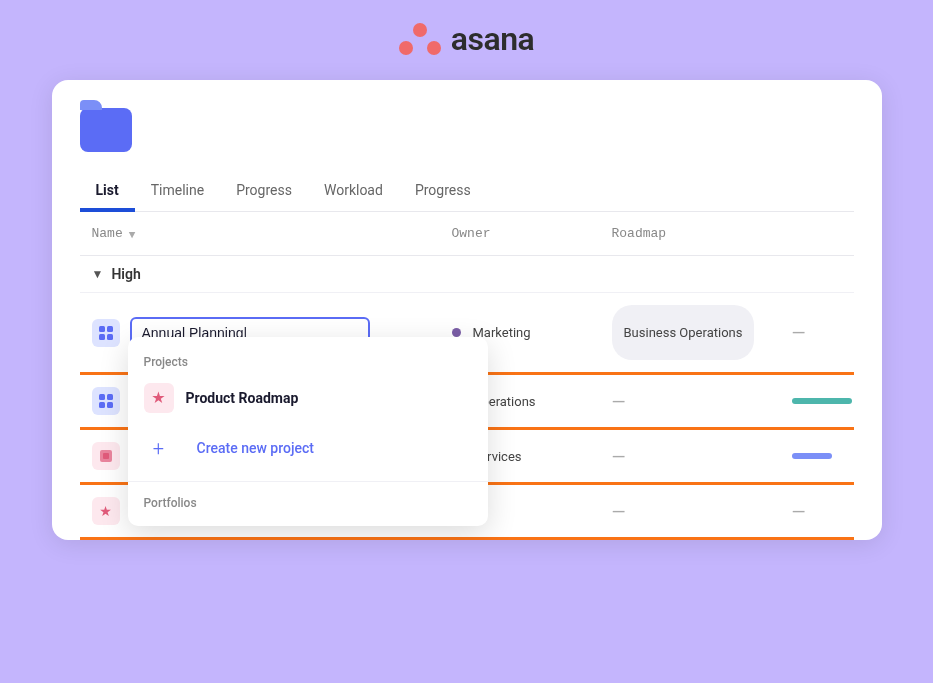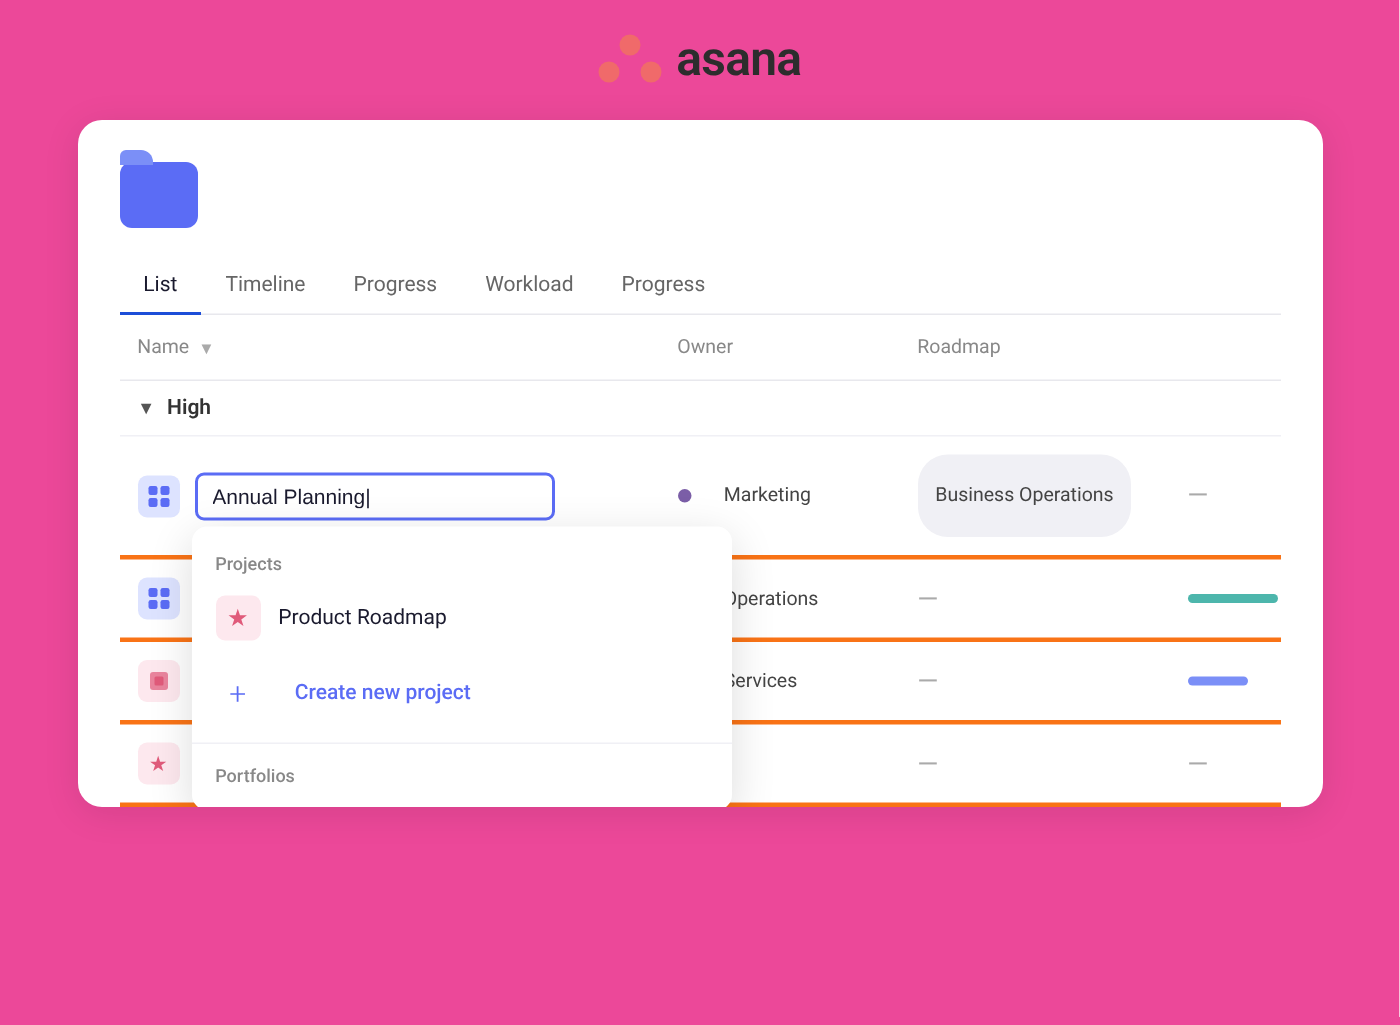--- a/index.html
+++ b/index.html
@@ -9,21 +9,21 @@
       display: flex;
       align-items: center;
       justify-content: center;
       min-height: 100vh;
       font-family: -apple-system, BlinkMacSystemFont, 'Segoe UI', Roboto, sans-serif;
     }
 
     .outer-wrapper {
       width: 933px;
       height: 683px;
-      background: #ec4899;
+      background: #c4b5fd;
       display: flex;
       flex-direction: column;
       align-items: center;
       justify-content: flex-start;
       padding-top: 20px;
       position: relative;
     }
 
     
     .logo-area {
@@ -129,22 +129,22 @@
       padding: 10px 16px;
       font-size: 14px;
       color: #666;
       cursor: pointer;
       border-bottom: 2px solid transparent;
       margin-bottom: -1px;
     }
 
     .tab.active {
       color: #1a1a2e;
-      font-weight: 400;
-      border-bottom: 2px solid #1d4ed8;
+      font-weight: 700;
+      border-bottom: 4px solid #1d4ed8;
     }
 
     
     .table-area {
       width: 100%;
     }
 
     .table-header {
       display: grid;
       grid-template-columns: 360px 160px 180px 120px;
@@ -152,20 +152,21 @@
       padding: 10px 0;
     }
 
     .table-header-cell {
       font-size: 13px;
       color: #888;
       padding: 4px 12px;
       display: flex;
       align-items: flex-end;
       gap: 6px;
+      font-family: Liberation Mono, monospace;
     }
 
     .chevron-down {
       color: #aaa;
       font-size: 11px;
     }
 
     
     .group-row {
       display: flex;
@@ -242,21 +243,21 @@
 
     .task-name-text {
       font-size: 14px;
       color: #333;
     }
 
     .row-dept-cell {
       padding: 12px 12px;
       display: flex;
       align-items: center;
-      gap: 22px;
+      gap: 12px;
       font-size: 13px;
       color: #444;
     }
 
     .dept-dot {
       width: 9px;
       height: 9px;
       border-radius: 50%;
       background: #7b5ea7;
       flex-shrink: 0;
@@ -303,21 +304,21 @@
     }
 
     .status-dash {
       font-size: 18px;
       color: #aaa;
     }
 
     
     .dropdown-overlay {
       position: absolute;
-      top: 48px;
+      top: 32px;
       left: 48px;
       width: 360px;
       background: #fff;
       border-radius: 10px;
       box-shadow: 0 8px 30px rgba(0,0,0,0.14);
       z-index: 100;
       padding: 12px 0;
     }
 
     .dropdown-section-label {
@@ -345,21 +346,21 @@
       align-items: center;
       justify-content: center;
       font-size: 16px;
       color: #e05a7a;
       flex-shrink: 0;
     }
 
     .dropdown-item-text {
       font-size: 14px;
       color: #1a1a2e;
-      font-weight: 400;
+      font-weight: 700;
     }
 
     .create-project-icon {
       width: 30px;
       height: 30px;
       display: flex;
       align-items: center;
       justify-content: center;
       font-size: 20px;
       color: #5b6cf5;

